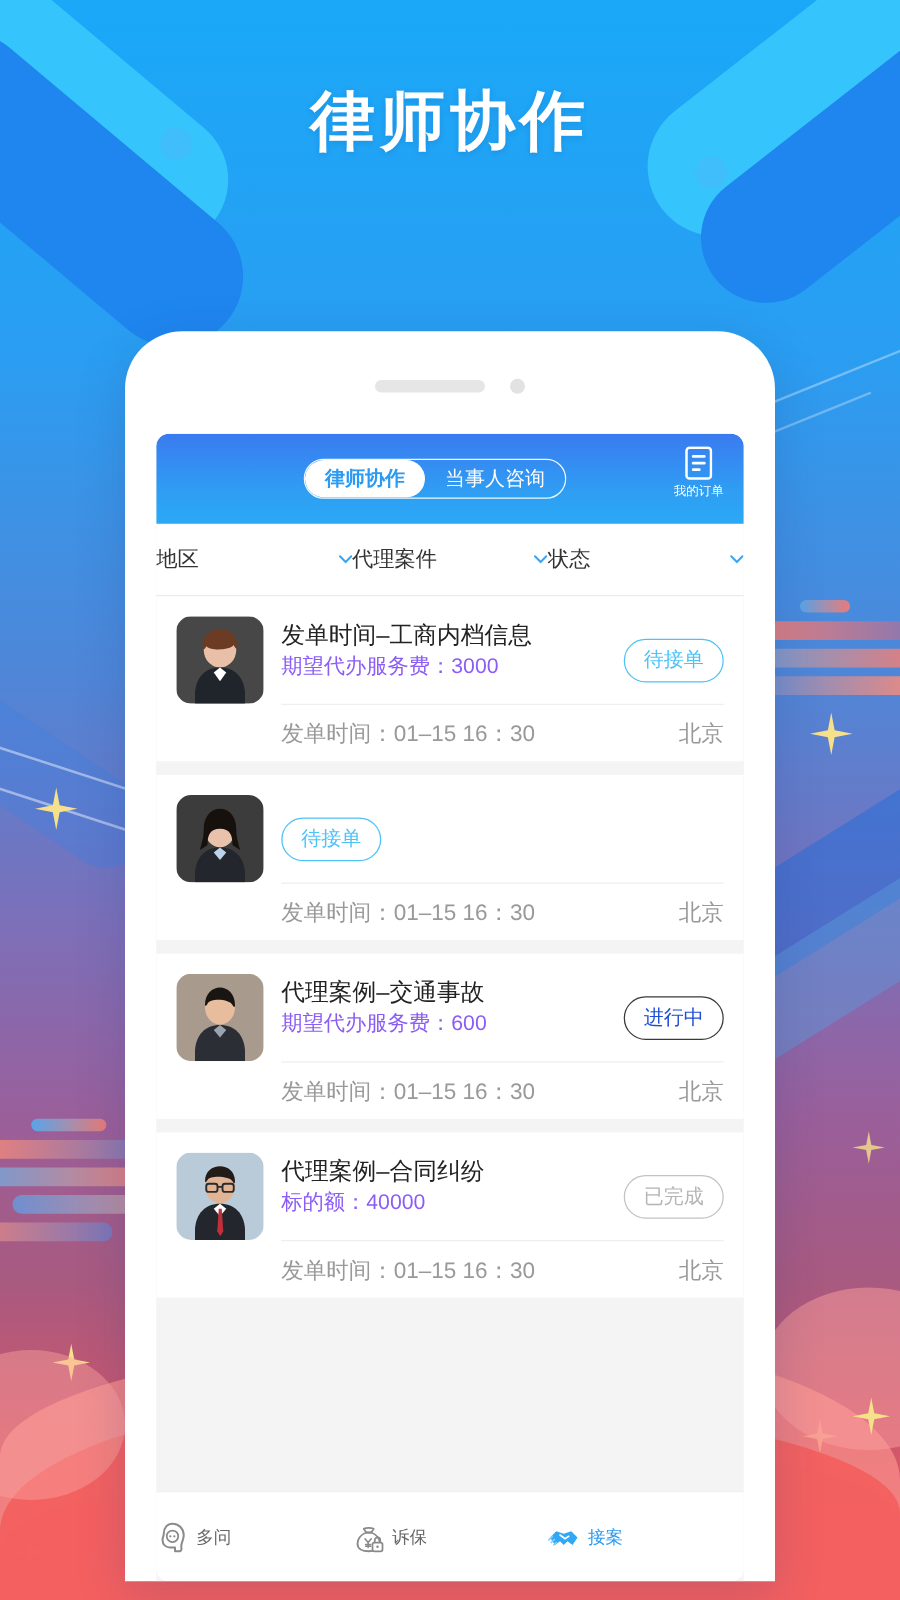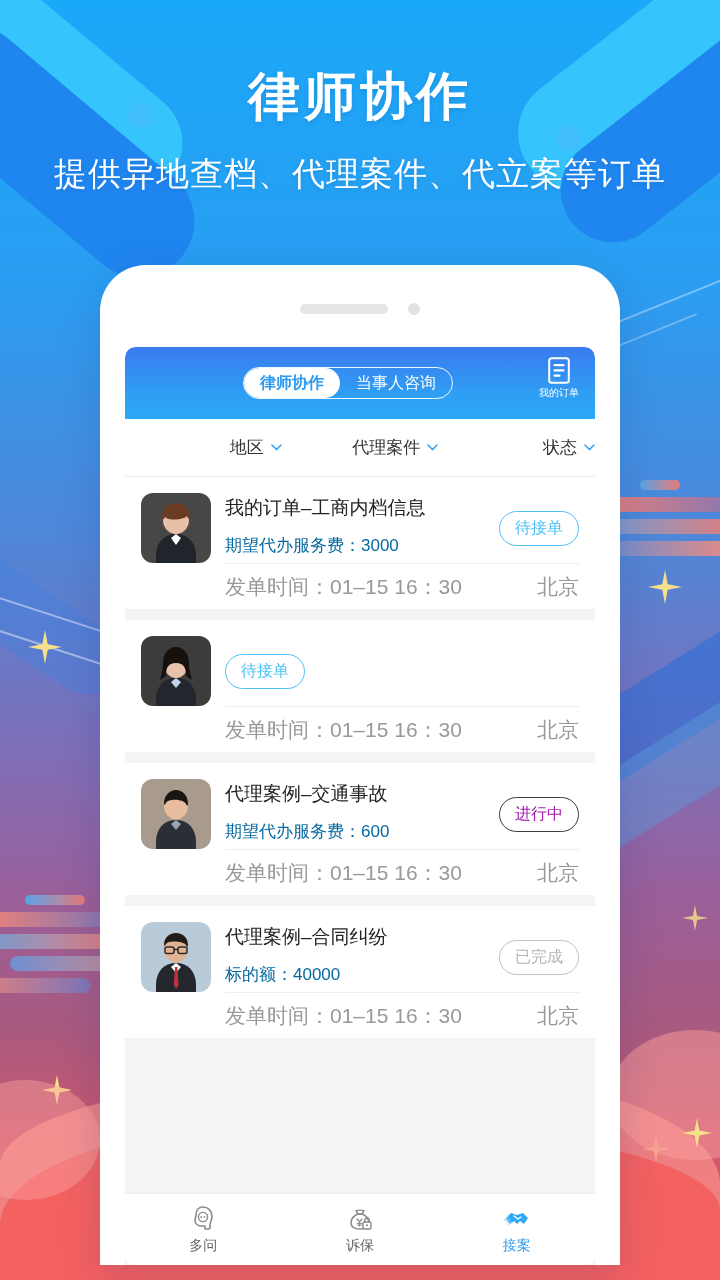--- a/index.html
+++ b/index.html
@@ -194,21 +194,21 @@
   .doc-icon { width:22px; height:27px; }
   .orders-label { font-size:10px; color:#fff;font-family:Liberation Serif, serif; }
 
   
   .filters {
     background:#fff; height:58px; flex:0 0 auto;
     display:flex; align-items:center;
     border-bottom:1px solid #ececec;
   }
   .filter {
-    flex:1; display:flex; align-items:center; justify-content:flex-end; gap:7px;
+    flex:1; display:flex; align-items:center; justify-content:space-between; gap:7px;
     font-size:17px; color:#333;
   }
   .chev { width:11px; height:7px; }
 
   
   .list { flex:1 1 auto; background:#f4f4f4; overflow:hidden; }
   .card {
     background:#fff; margin-bottom:11px;
     padding:16px 16px 0 16px;
   }
@@ -216,45 +216,45 @@
   .avatar {
     width:70px; height:70px; border-radius:12px; flex:0 0 auto;
     overflow:hidden; position:relative;
   }
   .av-svg { width:100%; height:100%; display:block; }
   .card-mid { flex:1 1 auto; min-width:0; padding-top:2px; }
   .card-title {
     font-size:19px; color:#222; font-weight:500;
     white-space:nowrap; overflow:hidden;
   }
-  .card-sub { font-size:17px; color:#0369a1; margin-top:13px; }
+  .card-sub { font-size:17px; color:#8b5cf6; }
   .badge {
     flex:0 0 auto; margin-top:18px;
     border-radius:18px; padding:6px 15px;
     font-size:16px; white-space:nowrap;
   }
   .badge.pending { border:1.5px solid #4ec2f7; color:#4ec2f7; }
-  .badge.progress { border:1.5px solid #3a3a3a; color:#a21caf; }
+  .badge.progress { border:1.5px solid #3a3a3a; color:#1d4ed8; }
   .badge.done { border:1.5px solid #c2c2c2; color:#b5b5b5; }
   .card-foot {
     margin-left:84px;
     border-top:1px solid #eee;
     height:46px;
     display:flex; align-items:center; justify-content:space-between;
-    font-size:21px; color:#999;
+    font-size:18px; color:#999;
   }
 
   
   .tabbar {
     flex:0 0 auto; background:#fff; height:72px;
     border-top:1px solid #eee;
     display:flex; align-items:center;
     border-radius:0 0 10px 10px;
   }
-  .tab { flex:1; display:flex; flex-direction:column; align-items:center; gap:6px;text-align:center; }
+  .tab { flex:1; display:flex; flex-direction:row; align-items:center; gap:6px;text-align:center; }
   .tab svg { width:26px; height:26px; }
   .tab-label { font-size:14px; color:#666; }
   .tab.active .tab-label { color:#2a9af2; }
 </style>
 </head>
 <body>
 
 <div class="bg">
   <div class="pill tl-light"></div>
   <div class="pill tl-dark"></div>
@@ -301,21 +301,20 @@
   <div class="br-blob"></div>
   <div class="bl-blob"></div>
   <div class="sq-outline"></div>
   <div class="hook"></div>
   <div class="star" style="width:32px;height:32px;left:148px;bottom:38px;z-index:3;"></div>
   <div class="star" style="width:30px;height:30px;right:8px;bottom:132px;z-index:3;"></div>
 </div>
 
 <div class="headline">
   <div class="t1">律师协作</div>
-  <div class="t2">提供异地查档、代理案件、代立案等订单</div>
 </div>
 
 <div class="phone">
   <div class="notch">
     <div class="speaker"></div>
     <div class="camera"></div>
   </div>
 
   <div class="screen">
 
@@ -363,21 +362,21 @@
           <div class="avatar">
             <svg class="av-svg" viewBox="0 0 70 70">
               <rect width="70" height="70" fill="#474747"></rect>
               <ellipse cx="35" cy="27" rx="13" ry="14" fill="#e8c0a8"></ellipse>
               <path d="M21 24c0-9 7-14 14-14s14 5 14 14c0 3-2 2-3-1-3 4-18 5-22 1-1 3-3 3-3 0z" fill="#6b3b24"></path>
               <path d="M35 41c-12 0-19 8-20 20v9h40v-9c-1-12-8-20-20-20z" fill="#20242b"></path>
               <path d="M35 41l-5 4 5 7 5-7z" fill="#fff"></path>
             </svg>
           </div>
           <div class="card-mid">
-            <div class="card-title">我的订单–工商内档信息</div>
+            <div class="card-title">发单时间–工商内档信息</div>
             <div class="card-sub"><span>期望代办服务费：</span><span>3000</span></div>
           </div>
           <div class="badge pending">待接单</div>
         </div>
         <div class="card-foot">
           <span><span>发单时间：</span><span>01–15 16：30</span></span>
           <span>北京</span>
         </div>
       </div>
 

